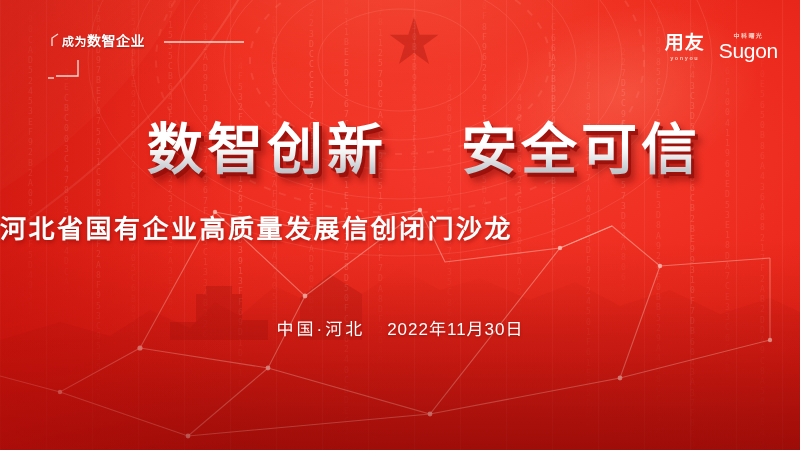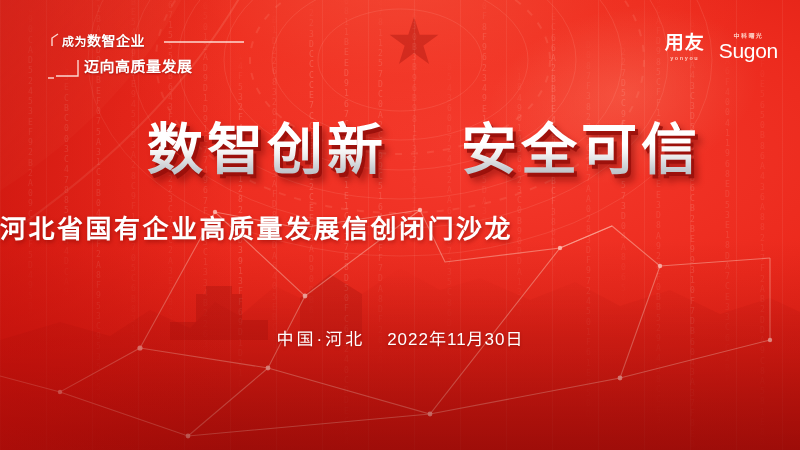--- a/index.html
+++ b/index.html
@@ -143,21 +143,21 @@
   
   .subtitle{
     position:absolute;left:0;right:0;top:208px;
     font-size:26px;font-weight:bold;color:#ffffff;letter-spacing:2.5px;
     text-shadow:1px 2px 4px rgba(130,8,5,.6);
     white-space:nowrap;
   }
 
   
   .meta{
-    position:absolute;left:0;right:0;top:325px;text-align:center;
+    position:absolute;left:0;right:0;top:315px;text-align:center;
     font-size:17px;color:#ffffff;letter-spacing:2px;white-space:nowrap;
     text-shadow:0 1px 3px rgba(130,8,5,.6);
   }
   .meta .loc{letter-spacing:3px;}
   .meta .sp{display:inline-block;width:22px;}
   .meta .date{letter-spacing:1px;}
 </style>
 </head>
 <body>
 
@@ -1048,21 +1048,20 @@
   <div class="slogan">
     <svg class="brk" viewBox="0 0 200 60">
       <g stroke="rgba(255,235,228,.9)" stroke-width="1.4" fill="none">
         <path d="M4,20 L4,12 L10,8"></path>
         <path d="M116,16 L196,16"></path>
         <path d="M8,50 L30,50 L30,34"></path>
         <path d="M0,52 L6,52"></path>
       </g>
     </svg>
     <div class="slogan-l1"><span class="sm">成为</span><span>数智企业</span></div>
-    <div class="slogan-l2">迈向高质量发展</div>
   </div>
 
   <div class="logos">
     <div class="logo-yonyou">
       <span class="zh">用友</span>
       <span class="en">yonyou</span>
     </div>
     <div class="logo-sugon">
       <span class="zh">中科曙光</span>
       <span class="en">Sugon</span>

